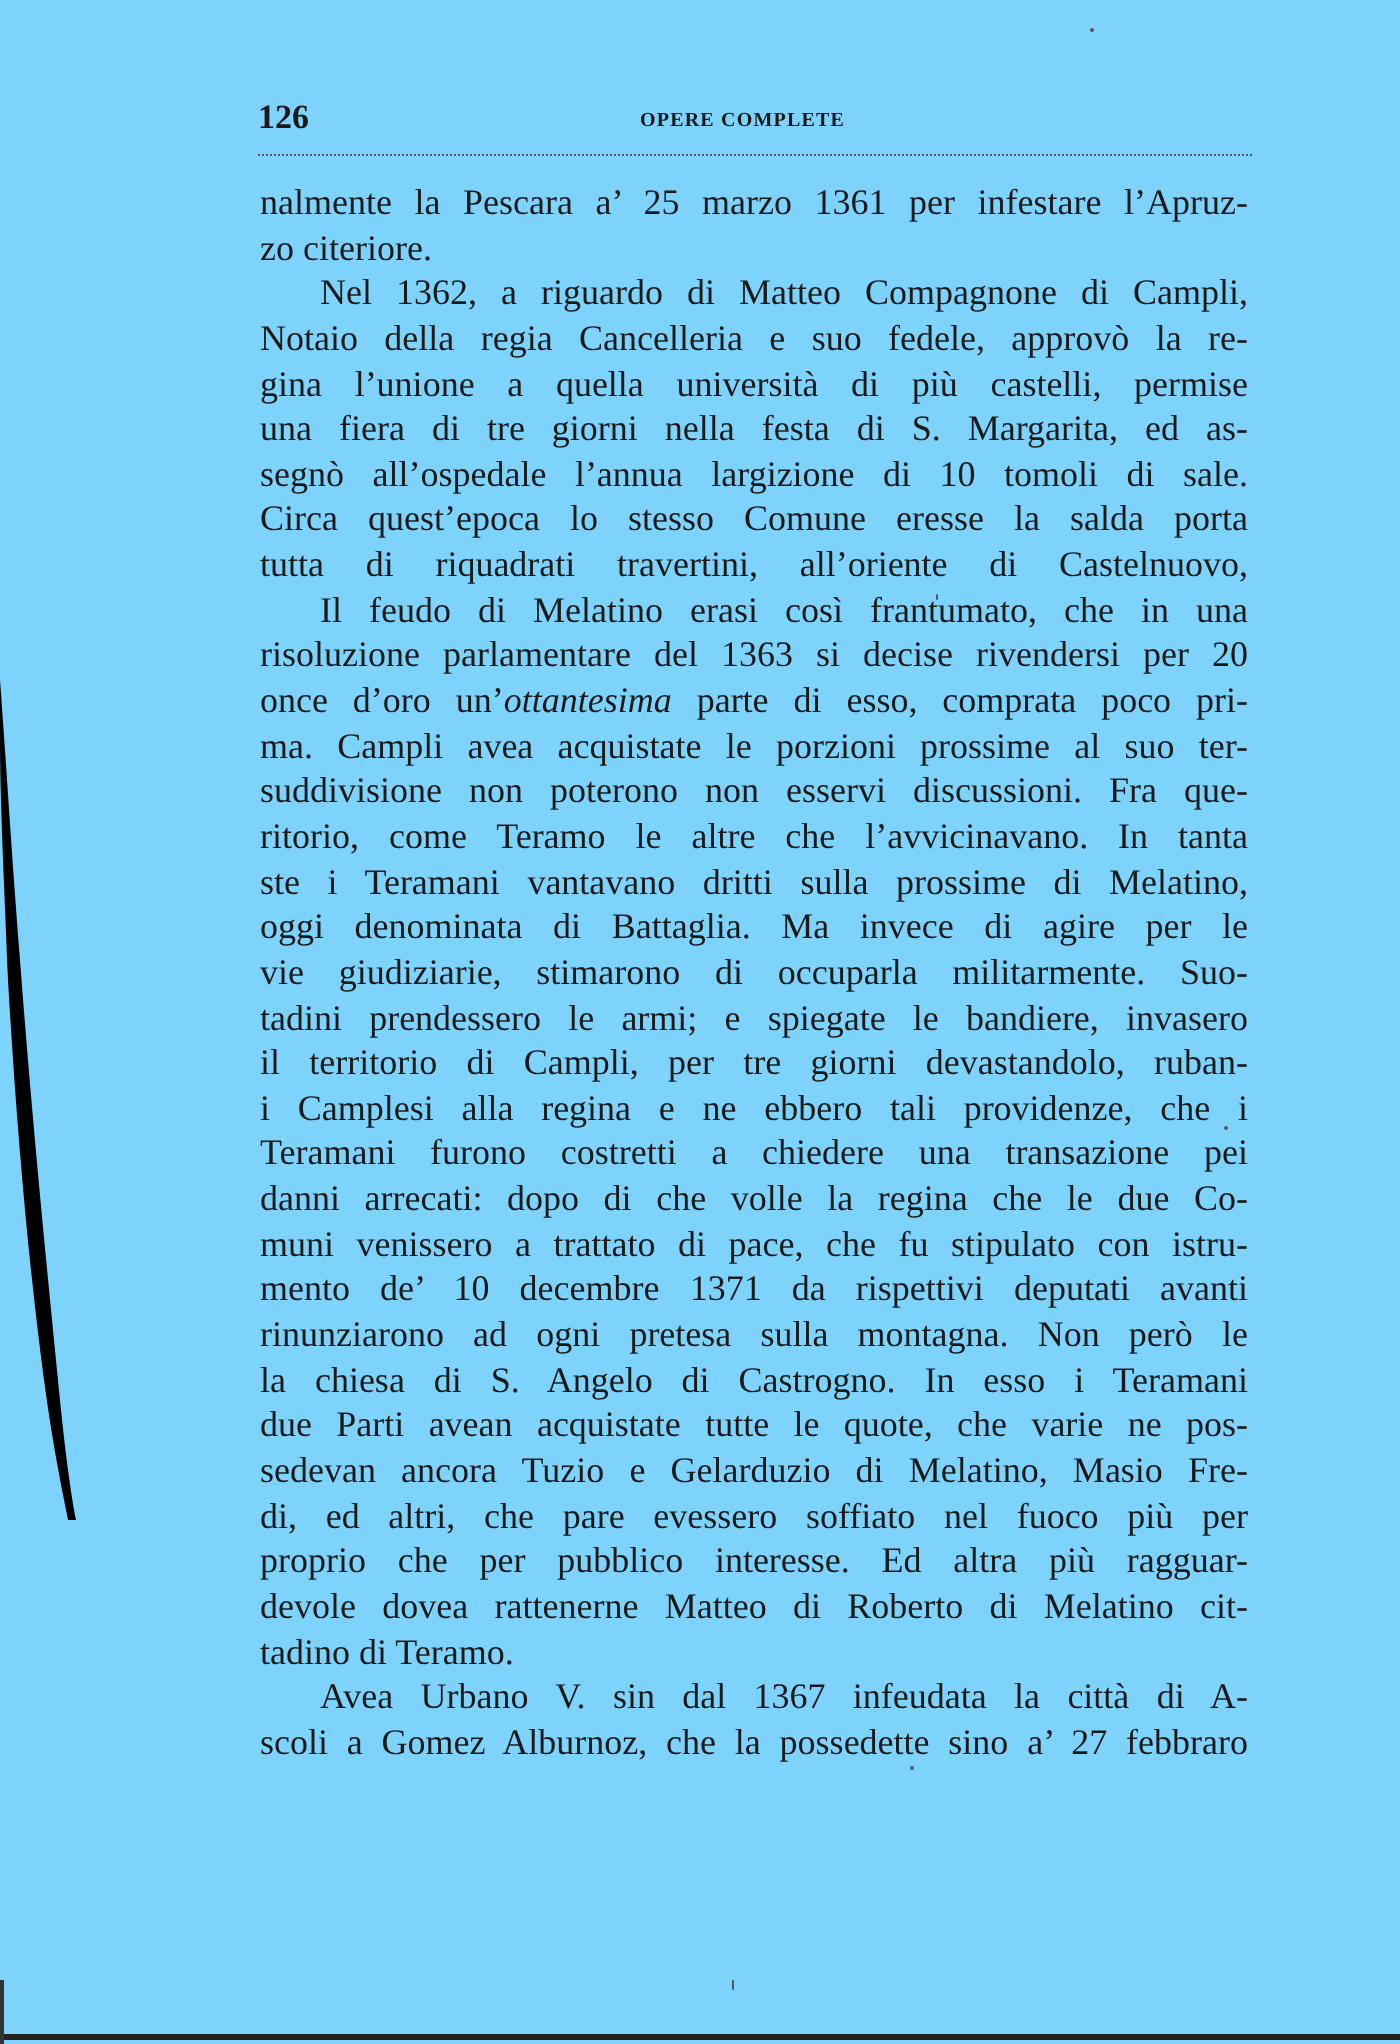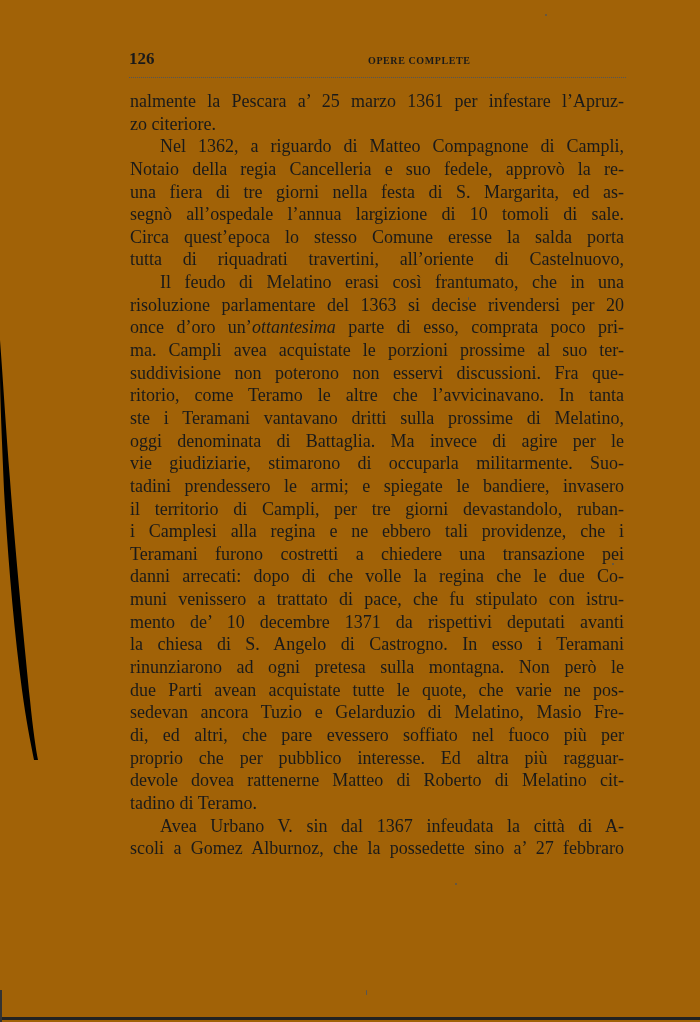--- a/index.html
+++ b/index.html
@@ -1,19 +1,19 @@
 <!DOCTYPE html>
 <html><head>
 <meta charset="utf-8">
 <style>
   html, body { margin: 0; padding: 0; background: #ffffff; }
   body { width: 700px; height: 1022px; position: relative; overflow: hidden; font-family: "DejaVu Serif", "Liberation Serif", serif; color: #1a1a1a; }
-  .page { position: absolute; left: 0; top: 0; width: 700px; height: 1022px; background: #a16207; }
+  .page { position: absolute; left: 0; top: 0; width: 700px; height: 1022px; background: #7dd3fc; }
   .page-number { position: absolute; left: 129px; top: 49px; font-size: 17px; font-weight: bold; font-family: "Liberation Serif", serif; }
-  .running-head { position: absolute; left: 320px; top: 55px; font-size: 10px; letter-spacing: 0.6px; font-family: "Liberation Serif", serif; font-weight: bold; margin-left: 48px; }
+  .running-head { position: absolute; left: 320px; top: 55px; font-size: 10px; letter-spacing: 0.6px; font-family: "Liberation Serif", serif; font-weight: bold; }
   .header-rule { position: absolute; left: 129px; top: 77px; width: 497px; height: 0; border-top: 1px dotted #555; }
   .body-text { position: absolute; left: 130px; top: 90px; width: 494px; font-family: Liberation Serif, serif; font-size: 18px; line-height: 22.65px; }
   .line { display: block; white-space: nowrap; text-align: justify; text-align-last: justify; height: 22.65px; }
   .line.last { text-align-last: left; }
   .line.indent { padding-left: 30px; }
   .binding-shadow { position: absolute; left: 0; top: 340px; width: 42px; height: 420px; }
   .bottom-edge { position: absolute; left: 0; top: 1017px; width: 700px; height: 3px; background: #222; }
   .left-edge { position: absolute; left: 0; top: 990px; width: 2px; height: 32px; background: #333; }
   .speck { position: absolute; width: 2px; height: 2px; background: #555; border-radius: 1px; }
   em { font-style: italic; }
@@ -24,42 +24,43 @@
 <div class="page">
   <div class="page-number">126</div>
   <div class="running-head">OPERE COMPLETE</div>
   <div class="header-rule"></div>
 
   <div class="body-text" id="body-text">
       <span class="line">nalmente la Pescara a’ 25 marzo 1361 per infestare l’Apruz-</span>
       <span class="line last">zo citeriore.</span>
       <span class="line indent">Nel 1362, a riguardo di Matteo Compagnone di Campli,</span>
       <span class="line">Notaio della regia Cancelleria e suo fedele, approvò la re-</span>
+      <span class="line">gina l’unione a quella università di più castelli, permise</span>
       <span class="line">una fiera di tre giorni nella festa di S. Margarita, ed as-</span>
       <span class="line">segnò all’ospedale l’annua largizione di 10 tomoli di sale.</span>
       <span class="line">Circa quest’epoca lo stesso Comune eresse la salda porta</span>
       <span class="line">tutta di riquadrati travertini, all’oriente di Castelnuovo,</span>
       <span class="line indent">Il feudo di Melatino erasi così frantumato, che in una</span>
       <span class="line">risoluzione parlamentare del 1363 si decise rivendersi per 20</span>
       <span class="line"><span>once d’oro un’</span><em>ottantesima</em><span> parte di esso, comprata poco pri-</span></span>
       <span class="line">ma. Campli avea acquistate le porzioni prossime al suo ter-</span>
       <span class="line">suddivisione non poterono non esservi discussioni. Fra que-</span>
       <span class="line">ritorio, come Teramo le altre che l’avvicinavano. In tanta</span>
       <span class="line">ste i Teramani vantavano dritti sulla prossime di Melatino,</span>
       <span class="line">oggi denominata di Battaglia. Ma invece di agire per le</span>
       <span class="line">vie giudiziarie, stimarono di occuparla militarmente. Suo-</span>
       <span class="line">tadini prendessero le armi; e spiegate le bandiere, invasero</span>
       <span class="line">il territorio di Campli, per tre giorni devastandolo, ruban-</span>
       <span class="line">i Camplesi alla regina e ne ebbero tali providenze, che i</span>
       <span class="line">Teramani furono costretti a chiedere una transazione pei</span>
       <span class="line">danni arrecati: dopo di che volle la regina che le due Co-</span>
       <span class="line">muni venissero a trattato di pace, che fu stipulato con istru-</span>
       <span class="line">mento de’ 10 decembre 1371 da rispettivi deputati avanti</span>
+      <span class="line">rinunziarono ad ogni pretesa sulla montagna. Non però le</span>
       <span class="line">la chiesa di S. Angelo di Castrogno. In esso i Teramani</span>
-      <span class="line">rinunziarono ad ogni pretesa sulla montagna. Non però le</span>
       <span class="line">due Parti avean acquistate tutte le quote, che varie ne pos-</span>
       <span class="line">sedevan ancora Tuzio e Gelarduzio di Melatino, Masio Fre-</span>
       <span class="line">di, ed altri, che pare evessero soffiato nel fuoco più per</span>
       <span class="line">proprio che per pubblico interesse. Ed altra più ragguar-</span>
       <span class="line">devole dovea rattenerne Matteo di Roberto di Melatino cit-</span>
       <span class="line last">tadino di Teramo.</span>
       <span class="line indent">Avea Urbano V. sin dal 1367 infeudata la città di A-</span>
       <span class="line">scoli a Gomez Alburnoz, che la possedette sino a’ 27 febbraro</span>
     </div>
 

